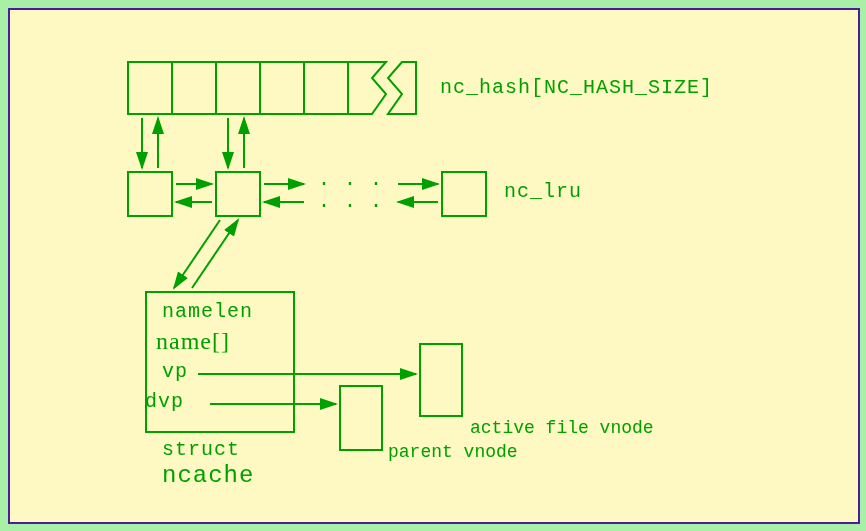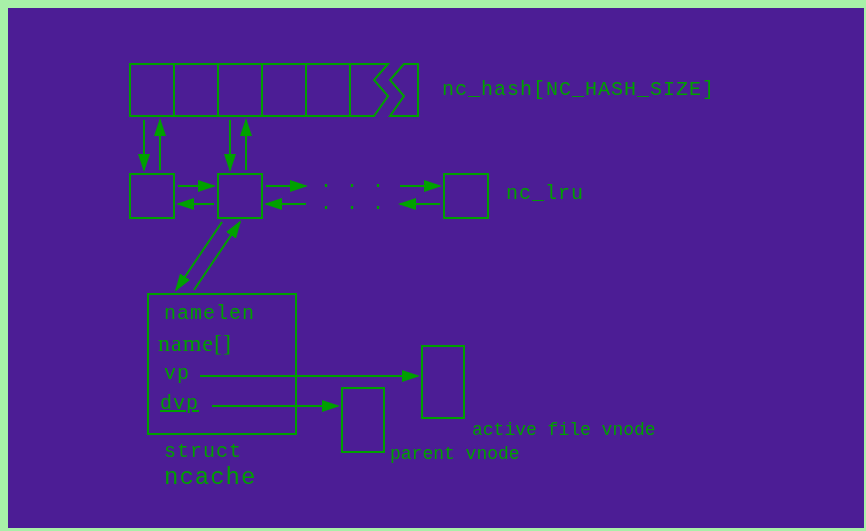--- a/index.html
+++ b/index.html
@@ -9,22 +9,22 @@
     height: 531px;
     background: #a8f0a8;
     font-family: "Courier New", monospace;
   }
   .frame {
     position: absolute;
     left: 8px;
     top: 8px;
     width: 848px;
     height: 512px;
-    border: 4px solid #4c1d95;
-    background: #4c1d95;
+    border: 2px solid #4c1d95;
+    background: #fef9c3;
   }
   .mono {
     font-family: "Courier New", monospace;
     color: #00a000;
     position: absolute;
     white-space: pre;
     letter-spacing: 1px;
   }
 </style>
 </head>
@@ -102,21 +102,21 @@
 <span class="mono" style="left:430px; top:66px; font-size:20px;">nc_hash[NC_HASH_SIZE]</span>
 
 <span class="mono" style="left:308px; top:158px; font-size:20px;">. . .</span>
 <span class="mono" style="left:308px; top:180px; font-size:20px;">. . .</span>
 
 <span class="mono" style="left:494px; top:170px; font-size:20px;">nc_lru</span>
 
 <span class="mono" style="left:152px; top:290px; font-size:20px;font-family:Liberation Mono, monospace;">namelen</span>
 <span class="mono" style="left:146px; top:318px; font-size:24px;font-family:Liberation Serif, serif;">name[]</span>
 <span class="mono" style="left:152px; top:350px; font-size:20px;font-family:Liberation Mono, monospace;">vp</span>
-<span class="mono" style="left:148px; top:380px; font-size:20px;text-decoration:underline;">dvp</span>
+<span class="mono" style="left:135px; top:380px; font-size:20px;">dvp</span>
 
 <span class="mono" style="left:152px; top:428px; font-size:20px;">struct</span>
 <span class="mono" style="left:152px; top:452px; font-size:24px;">ncache</span>
 
 <span class="mono" style="left:460px; top:408px; font-size:18px; letter-spacing:0px;">active file vnode</span>
 <span class="mono" style="left:378px; top:432px; font-size:18px; letter-spacing:0px;">parent vnode</span>
 
 </div>
 
 </body></html>

